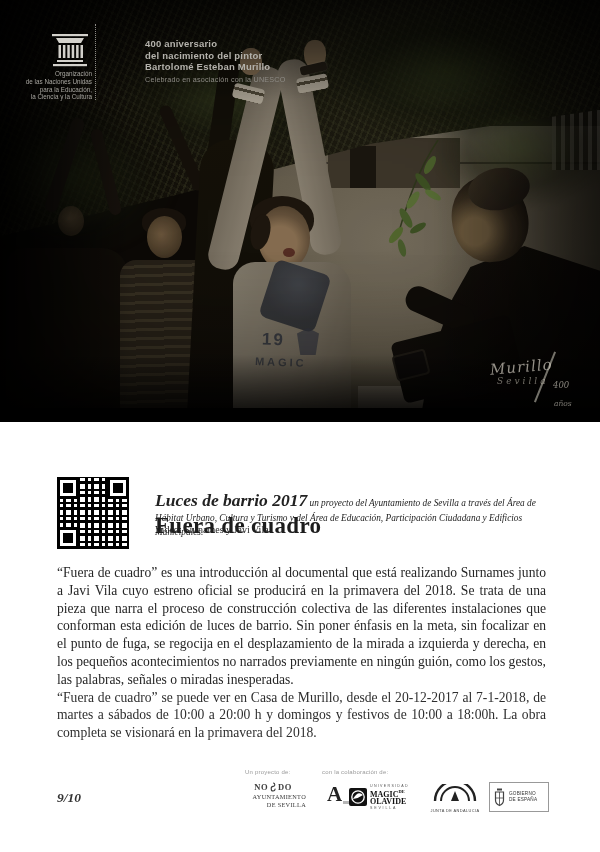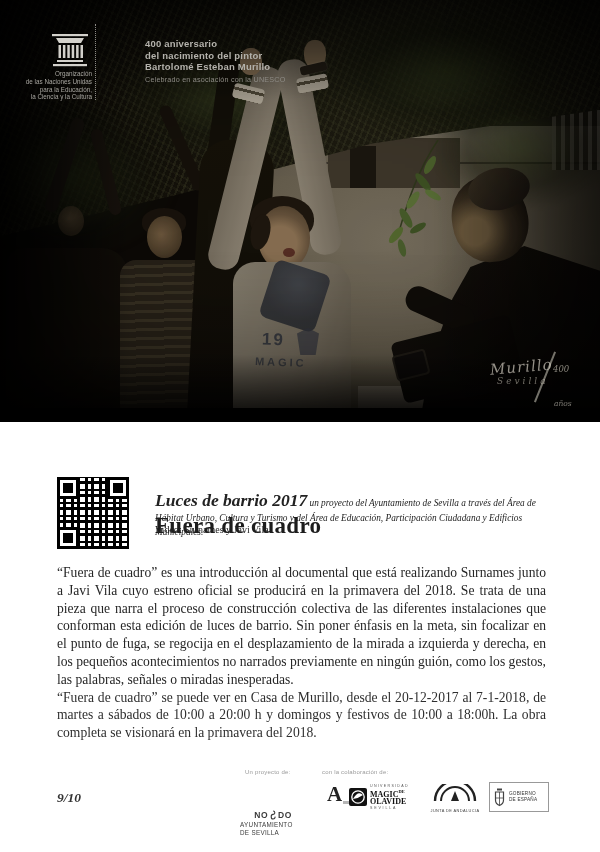--- a/index.html
+++ b/index.html
@@ -90,21 +90,21 @@
        linear-gradient(90deg,rgba(0,0,0,.85) 0%,rgba(0,0,0,0) 22%,rgba(0,0,0,0) 72%,rgba(0,0,0,.5) 100%),
        linear-gradient(0deg,rgba(0,0,0,.9) 0%,rgba(0,0,0,0) 16%),
        linear-gradient(180deg,rgba(0,0,0,.6) 0%,rgba(0,0,0,0) 24%);
      box-shadow:inset 0 0 140px 40px rgba(0,0,0,.55);}
   .ph-band{left:0;top:408px;width:600px;height:14px;background:#000;}
 
   .sig-name{left:490px;top:358px;font:italic 15px "DejaVu Serif",serif;color:rgba(215,210,198,.68);
      transform:rotate(-5deg);letter-spacing:1px;}
   .sig-city{left:497px;top:376px;font:italic 9px "DejaVu Serif",serif;color:rgba(200,195,182,.55);letter-spacing:3px;}
   .sig-slash{left:544px;top:350px;width:2px;height:54px;background:rgba(210,205,192,.55);transform:rotate(22deg);}
-  .sig-400{left:553px;top:364px;font:italic 8.5px "DejaVu Serif",serif;color:rgba(205,200,188,.65);text-align:right;}
+  .sig-400{left:553px;top:380px;font:italic 8.5px "DejaVu Serif",serif;color:rgba(205,200,188,.65);text-align:right;}
   .sig-anos{left:554px;top:399px;font:italic 7.5px "DejaVu Serif",serif;color:rgba(205,200,188,.6);}
 
   .unesco-temple{left:48px;top:34px;}
   .unesco-caption{left:14px;top:70px;width:78px;text-align:right;
      font:6.3px/7.8px "Liberation Sans",sans-serif;color:#a8a6a0;}
   .unesco-divider{left:95px;top:24px;height:76px;width:0;border-left:1px dotted #8b8984;}
   .anniv{left:101px;top:38px;font-family:"Liberation Sans",sans-serif;margin-left:44px;}
   .anniv-line{font-weight:700;font-size:9.5px;line-height:11.5px;color:#b4b2ac;letter-spacing:.2px;}
   .anniv-assoc{font-size:7.2px;color:#8d8b85;margin-top:2px;letter-spacing:.2px;}
 
@@ -126,21 +126,21 @@
   
   .bodytext{left:57px;top:564px;width:489px;color:#262626;}
   .bodytext p{margin:0;font-size:13.6px;line-height:17.8px;text-align:justify;}
   .footnote{margin-top:5px;font-size:10.2px;line-height:13.4px;color:#2e2e2e;text-align:left;}
 
   
   .pagenum{left:57px;top:790px;font-style:italic;font-weight:700;font-size:13.5px;color:#333;}
   .f-label{font:6px "Liberation Sans",sans-serif;color:#9a9a9a;letter-spacing:.2px;}
   .proj-label{left:245px;top:769px;}
   .collab-label{left:322px;top:769px;}
-  .nosdo{left:240px;top:782px;width:66px;text-align:left;color:#3b3b3b;font-family:Liberation Sans, sans-serif;margin-top:28px;}
+  .nosdo{left:240px;top:782px;width:66px;text-align:right;color:#3b3b3b;font-family:Liberation Serif, serif;}
   .nosdo-motto{font-weight:700;font-size:8.5px;letter-spacing:.5px;display:flex;align-items:center;justify-content:center;gap:1px;}
   .nosdo-l1,.nosdo-l2{font-size:6.3px;letter-spacing:.3px;margin-top:1px;}
   .logo-a{left:327px;top:782px;font:700 21px "Liberation Serif",serif;color:#222;}
   .logo-a-sub{left:343px;top:801px;width:9px;height:3px;background:#b5b5b5;}
   .logo-upo{left:349px;top:784px;display:flex;align-items:center;gap:3px;}
   .upo-text{font-family:"Liberation Sans",sans-serif;color:#222;}
   .upo-top{font-size:3.6px;letter-spacing:1.3px;color:#555;}
   .upo-name{font:700 8px "Liberation Serif",serif;line-height:7.6px;color:#111;}
   .upo-de{font-size:4.5px;vertical-align:super;}
   .upo-bottom{font-size:3.6px;letter-spacing:1.8px;color:#555;}

